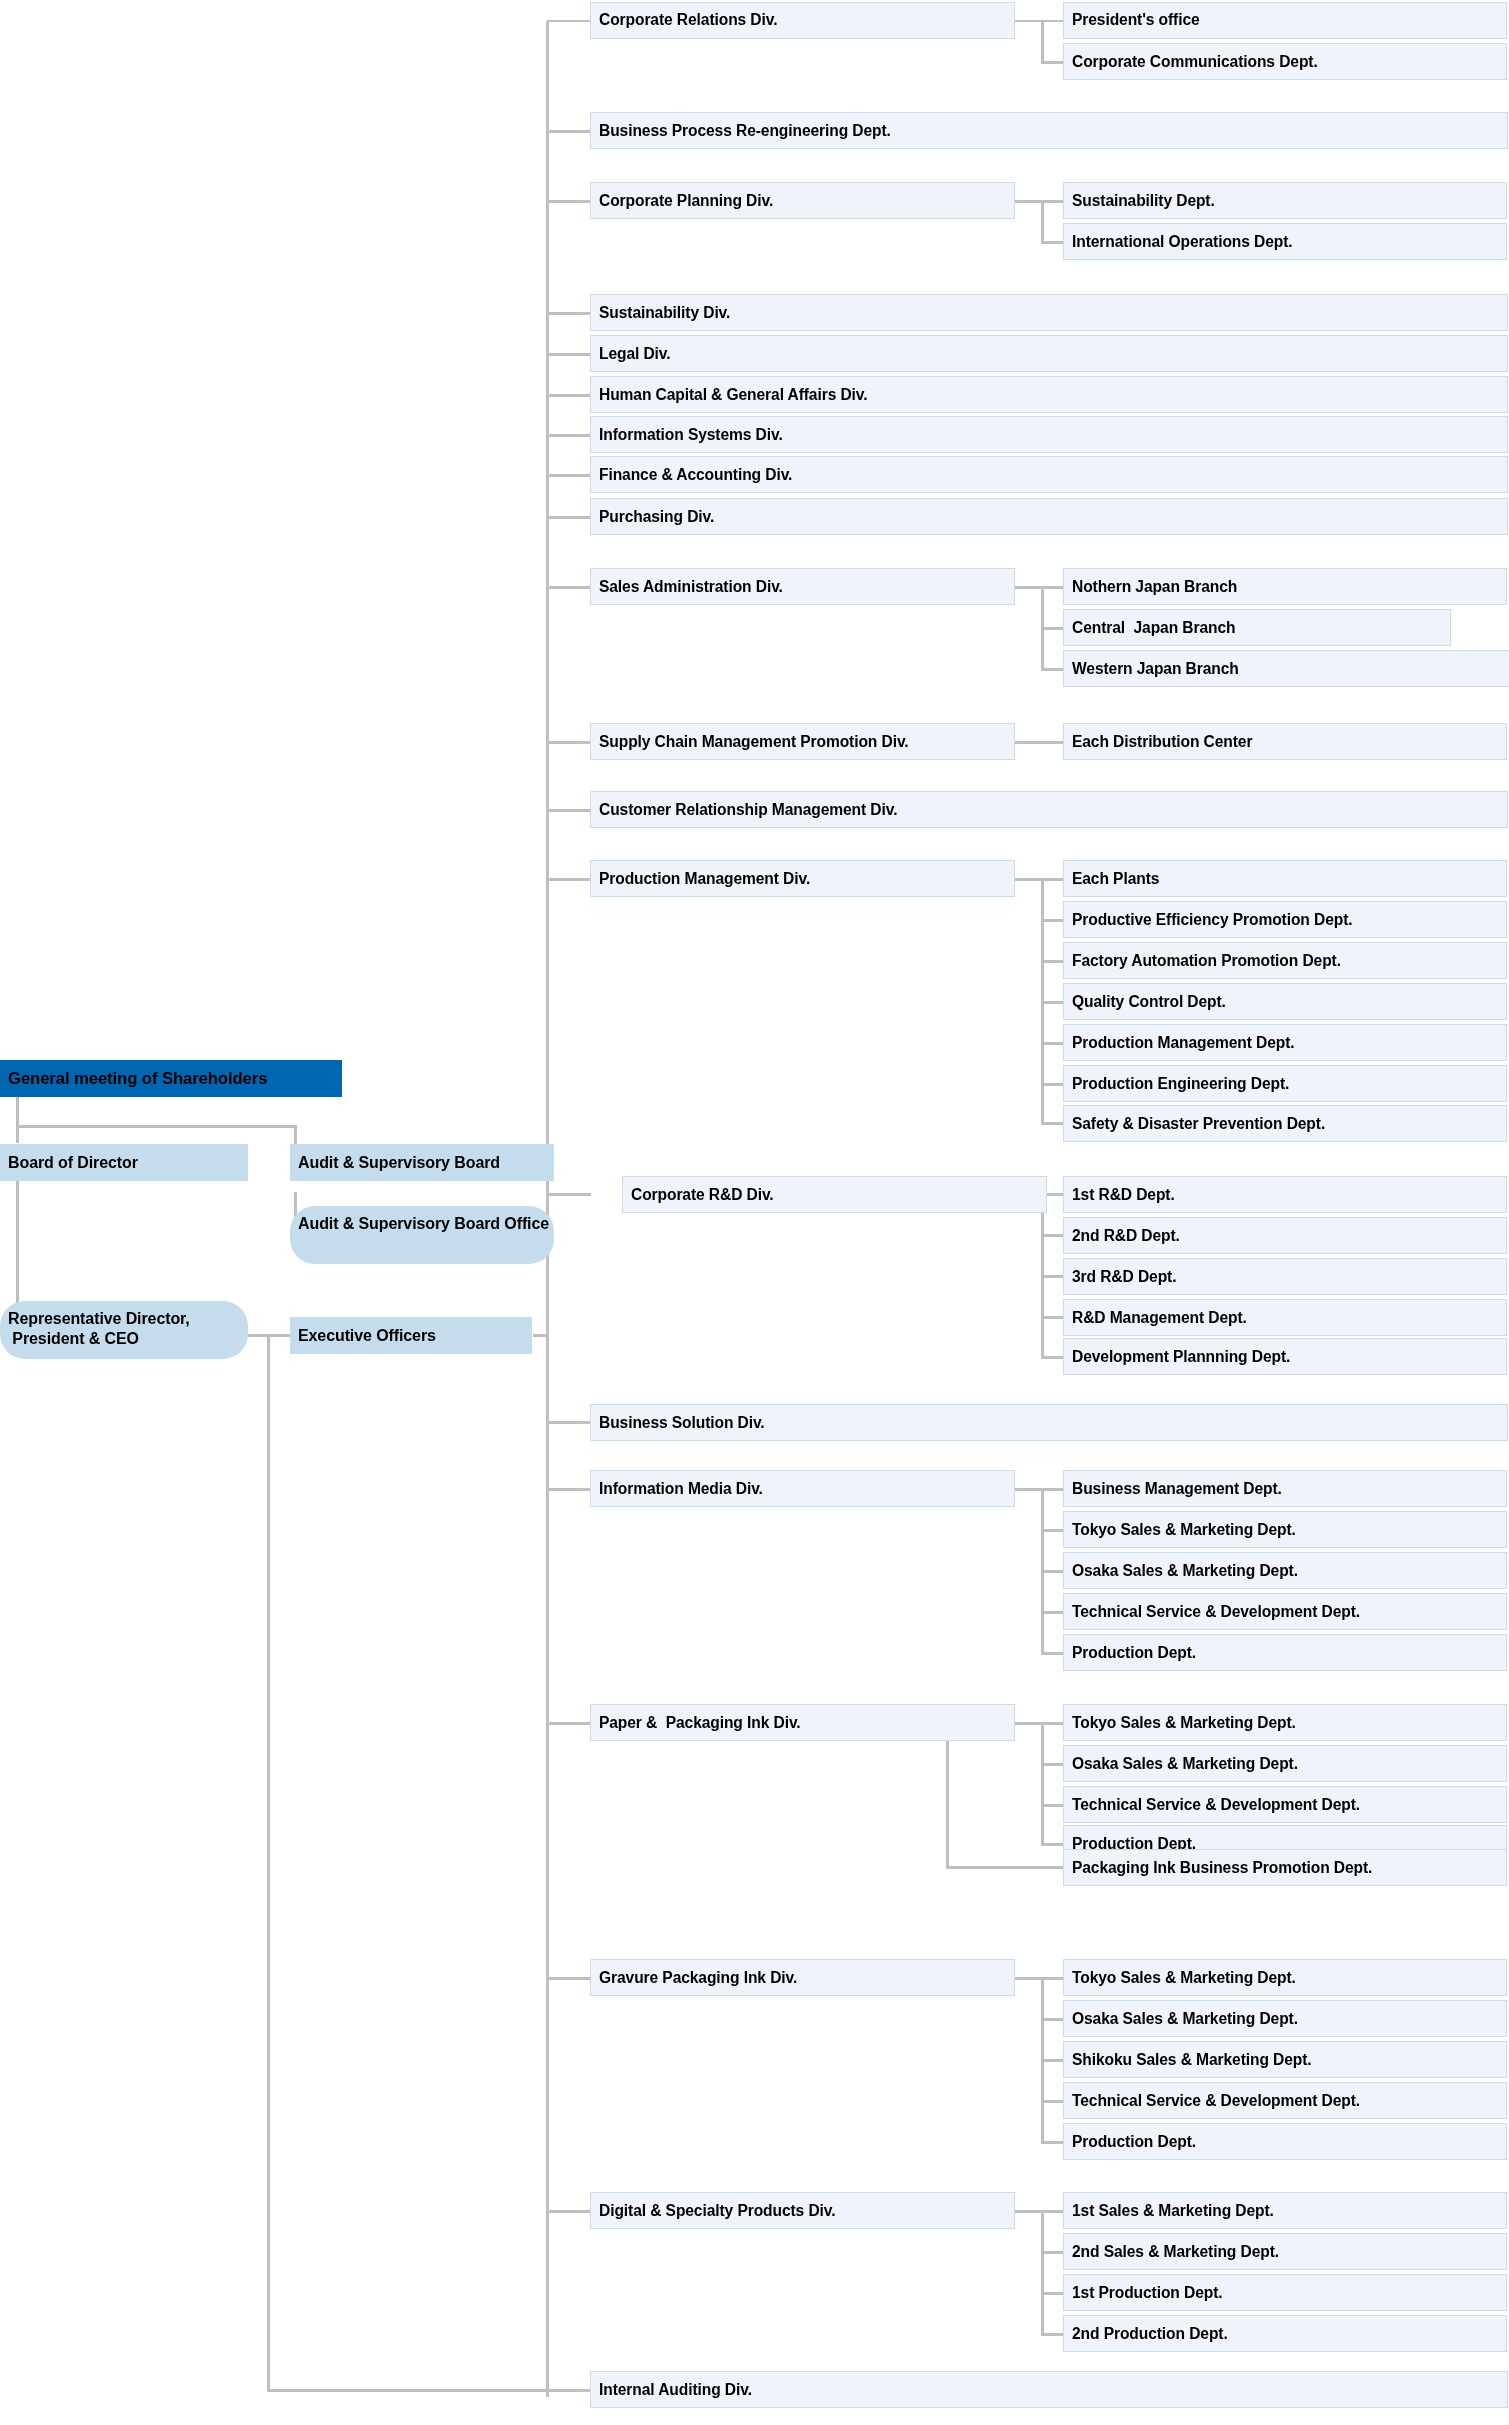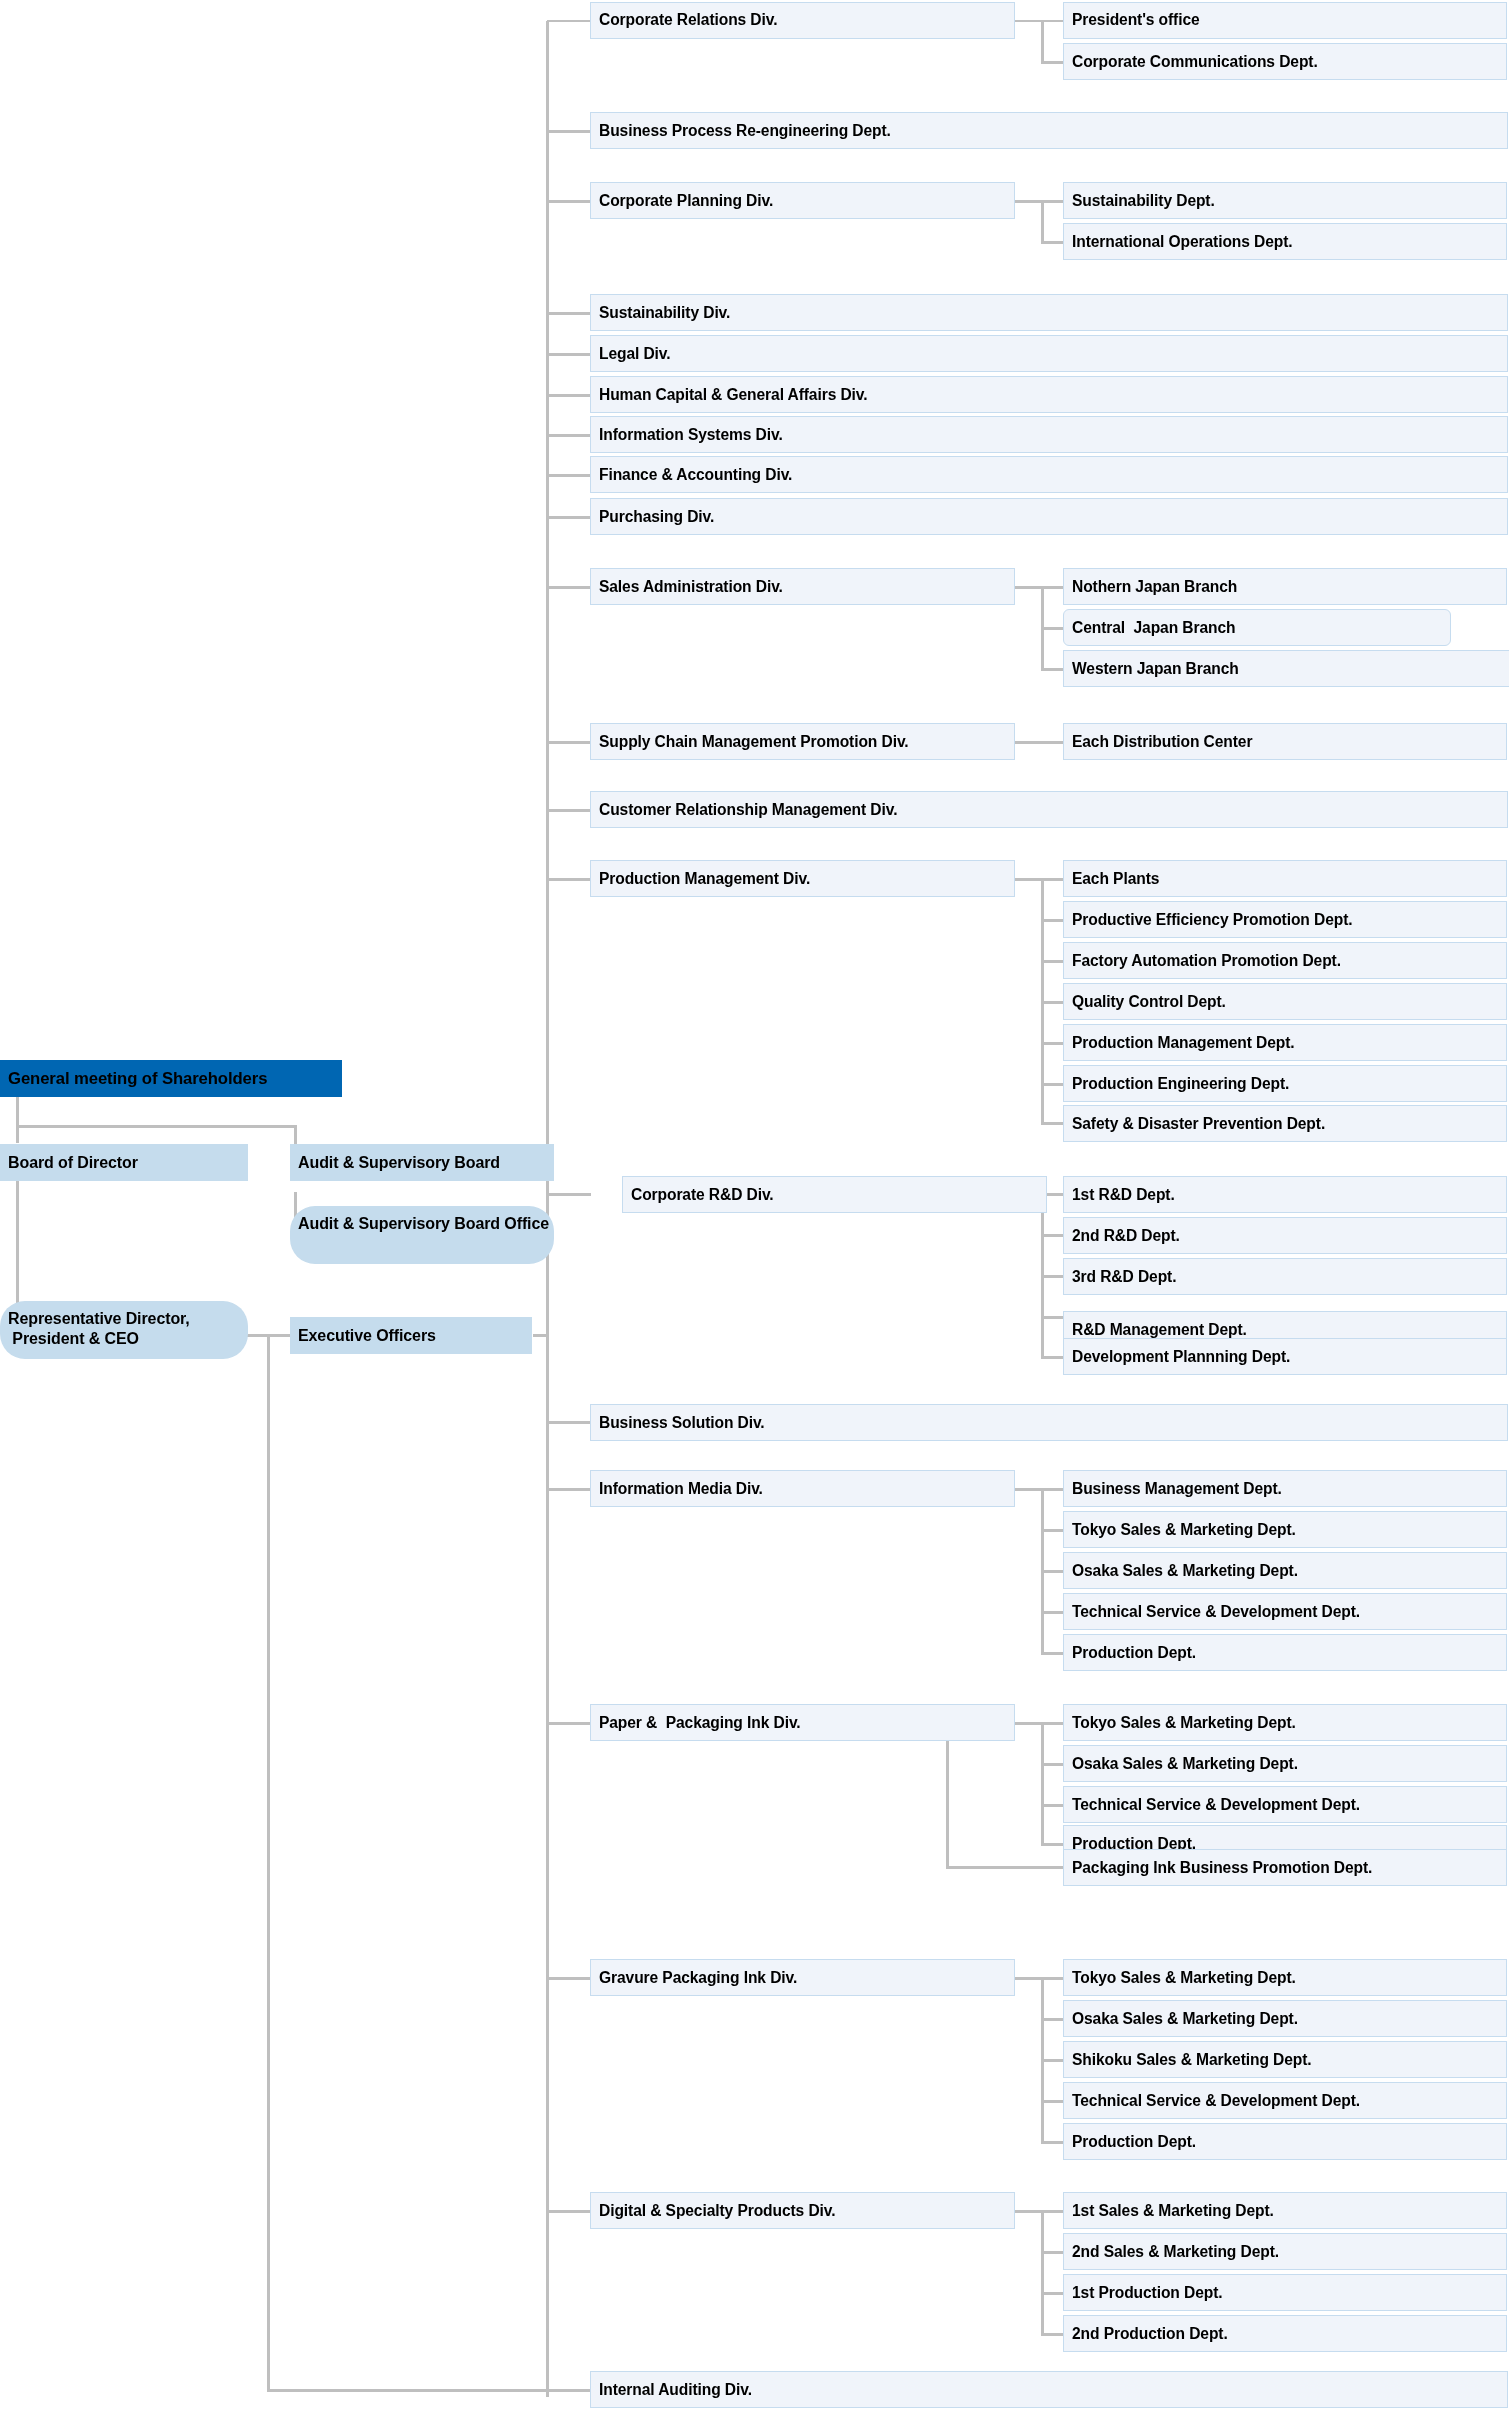--- a/index.html
+++ b/index.html
@@ -183,37 +183,37 @@
   <div class="node lvl2" style="left:590px; top:2192px; width:425px; height:37px;">Digital &amp; Specialty Products Div.</div>
   <div class="node lvl2" style="left:590px; top:2371px; width:918px; height:37px;">Internal Auditing Div.</div>
 
   <div class="node lvl3" style="left:1063px; top:1.7px;   width:444px; height:37px;">President's office</div>
   <div class="node lvl3" style="left:1063px; top:43px;  width:444px; height:37px;">Corporate Communications Dept.</div>
 
   <div class="node lvl3" style="left:1063px; top:182px; width:444px; height:37px;">Sustainability Dept.</div>
   <div class="node lvl3" style="left:1063px; top:223px; width:444px; height:37px;">International Operations Dept.</div>
 
   <div class="node lvl3" style="left:1063px; top:568px;  width:444px; height:37px;">Nothern Japan Branch</div>
-  <div class="node lvl3" style="left:1063px; top:609px; width:388px; height:37px;border-radius:6px;">Central  Japan Branch</div>
+  <div class="node lvl3" style="left:1063px; top:609px; width:388px; height:37px;">Central  Japan Branch</div>
   <div class="node lvl3" style="left:1063px; top:650px; width:486px; height:37px;">Western Japan Branch</div>
 
   <div class="node lvl3" style="left:1063px; top:723px; width:444px; height:37px;">Each Distribution Center</div>
 
   <div class="node lvl3" style="left:1063px; top:860px; width:444px; height:37px;">Each Plants</div>
   <div class="node lvl3" style="left:1063px; top:901px; width:444px; height:37px;">Productive Efficiency Promotion Dept.</div>
   <div class="node lvl3" style="left:1063px; top:942px; width:444px; height:37px;">Factory Automation Promotion Dept.</div>
   <div class="node lvl3" style="left:1063px; top:983px; width:444px; height:37px;">Quality Control Dept.</div>
   <div class="node lvl3" style="left:1063px; top:1024px; width:444px; height:37px;">Production Management Dept.</div>
   <div class="node lvl3" style="left:1063px; top:1065px; width:444px; height:37px;">Production Engineering Dept.</div>
   <div class="node lvl3" style="left:1063px; top:1105px; width:444px; height:37px;">Safety &amp; Disaster Prevention Dept.</div>
 
   <div class="node lvl3" style="left:1063px; top:1176px; width:444px; height:37px;">1st R&amp;D Dept.</div>
   <div class="node lvl3" style="left:1063px; top:1217px; width:444px; height:37px;">2nd R&amp;D Dept.</div>
   <div class="node lvl3" style="left:1063px; top:1258px; width:444px; height:37px;">3rd R&amp;D Dept.</div>
-  <div class="node lvl3" style="left:1063px; top:1299px; width:444px; height:37px;margin-top:12px;">R&amp;D Management Dept.</div>
+  <div class="node lvl3" style="left:1063px; top:1299px; width:444px; height:37px;">R&amp;D Management Dept.</div>
   <div class="node lvl3" style="left:1063px; top:1338px; width:444px; height:37px;">Development Plannning Dept.</div>
 
   <div class="node lvl3" style="left:1063px; top:1470px; width:444px; height:37px;">Business Management Dept.</div>
   <div class="node lvl3" style="left:1063px; top:1511px; width:444px; height:37px;">Tokyo Sales &amp; Marketing Dept.</div>
   <div class="node lvl3" style="left:1063px; top:1552px; width:444px; height:37px;">Osaka Sales &amp; Marketing Dept.</div>
   <div class="node lvl3" style="left:1063px; top:1593px; width:444px; height:37px;">Technical Service &amp; Development Dept.</div>
   <div class="node lvl3" style="left:1063px; top:1634px; width:444px; height:37px;">Production Dept.</div>
 
   <div class="node lvl3" style="left:1063px; top:1704px; width:444px; height:37px;">Tokyo Sales &amp; Marketing Dept.</div>
   <div class="node lvl3" style="left:1063px; top:1745px; width:444px; height:37px;">Osaka Sales &amp; Marketing Dept.</div>

